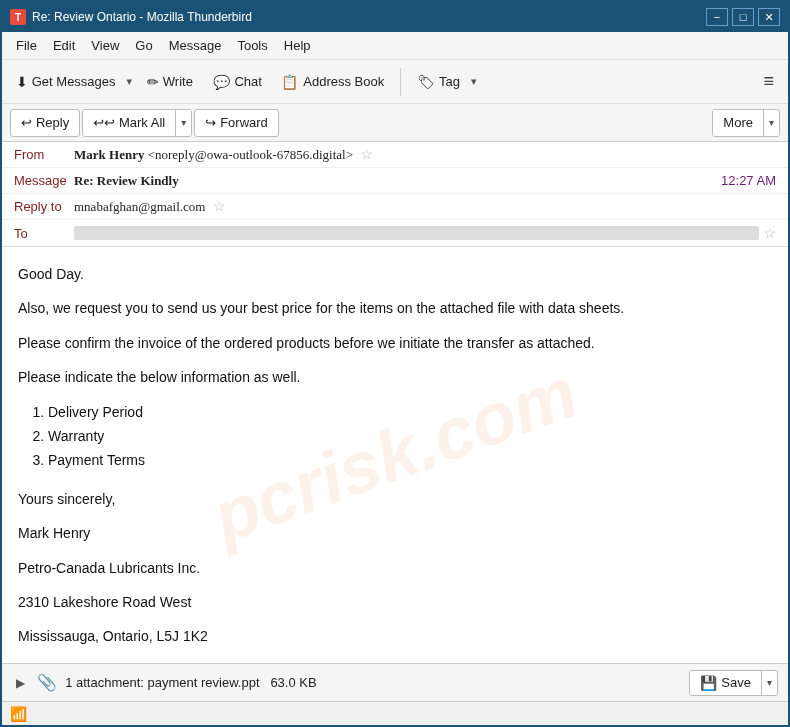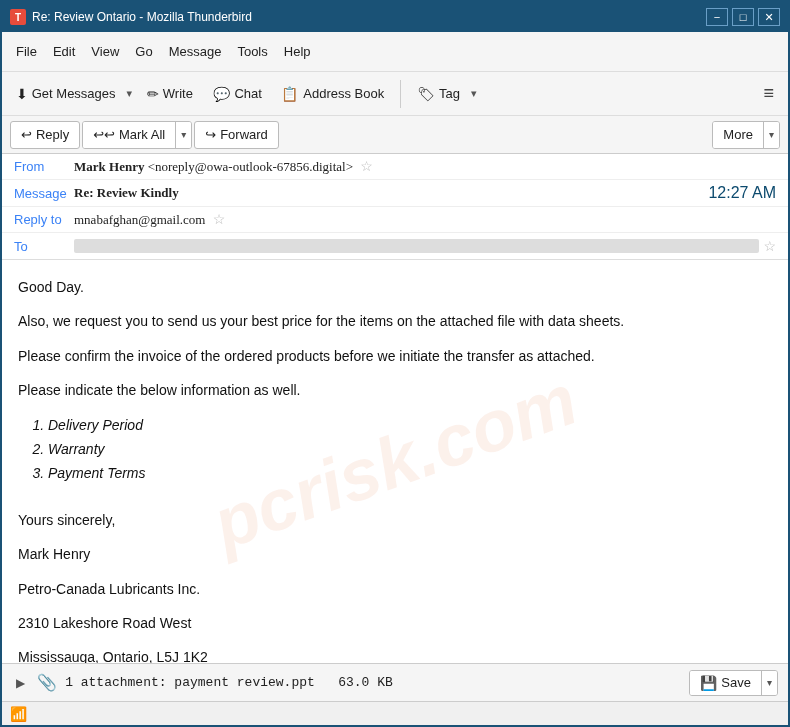--- a/index.html
+++ b/index.html
@@ -37,21 +37,21 @@
       width: 22px; height: 18px; background: transparent; border: 1px solid #6a9fc7;
       color: #fff; font-size: 11px; cursor: pointer; display: flex; align-items: center; justify-content: center;
     }
 
     
     .menu-bar {
       background: #f5f5f5;
       border-bottom: 1px solid #ddd;
       display: flex;
       align-items: center;
-      height: 40px;
+      height: 28px;
       padding: 0 6px;
       flex-shrink: 0;
     }
     .menu-item {
       padding: 2px 8px;
       font-size: 13px;
       cursor: pointer;
       color: #222;
     }
 
@@ -125,38 +125,38 @@
     }
     .header-row {
       display: flex;
       align-items: center;
       padding: 4px 12px;
       border-bottom: 1px solid #eee;
       min-height: 26px;
     }
     .header-row:last-child { border-bottom: none; }
     .header-label {
-      color: #3b82f6;
+      color: #7f1d1d;
       font-size: 13px;
       width: 60px;
       flex-shrink: 0;
     }
     .header-value {
       font-size: 13px;
       color: #222;
       flex: 1;
       font-family: Liberation Serif, serif;
     }
     .header-value strong { font-weight: 700; }
     .header-star {
       color: #bbb; font-size: 14px; margin-left: 4px; cursor: pointer;
     }
     .header-time {
-      font-size: 16px;
-      color: #0c4a6e;
+      font-size: 13px;
+      color: #701a75;
       margin-left: auto;
     }
 
     
     .email-body {
       flex: 1;
       overflow-y: auto;
       padding: 16px 16px 16px 16px;
       background: #fff;
       font-size: 14px;
@@ -170,41 +170,41 @@
       transform: translate(-50%, -50%) rotate(-20deg);
       font-size: 72px;
       font-weight: 900;
       color: rgba(220, 80, 0, 0.08);
       pointer-events: none;
       white-space: nowrap;
       z-index: 0;
       font-style: italic;
     }
     .email-body p { margin-bottom: 12px; position: relative; z-index: 1; }
-    .email-body ol { margin-left: 30px; margin-bottom: 24px; position: relative; z-index: 1; font-style: italic; }
+    .email-body ol { margin-left: 30px; margin-bottom: 16px; position: relative; z-index: 1; }
     .email-body ol li { margin-bottom: 2px; }
     .email-body .sig { margin-top: 12px; }
 
     
     .attachment-bar {
       background: #f5f5f5;
       border-top: 1px solid #ccc;
       display: flex;
       align-items: center;
       height: 38px;
       padding: 0 10px;
       flex-shrink: 0;
       gap: 8px;
     }
     .attach-expand {
       border: none; background: transparent; cursor: pointer; font-size: 12px;
       color: #555; padding: 2px 4px;
     }
     .attach-icon { font-size: 16px; color: #555; }
-    .attach-info { font-size: 13px; color: #222; font-family: Liberation Mono, monospace; }
+    .attach-info { font-size: 13px; color: #222; }
     .attach-spacer { flex: 1; }
     .save-btn-split {
       display: flex; align-items: stretch; border: 1px solid #bbb; border-radius: 3px;
       background: #fff; height: 26px; overflow: hidden;
     }
     .save-btn-split .main {
       display: flex; align-items: center; gap: 4px; padding: 2px 10px;
       cursor: pointer; font-size: 13px; color: #222; border-right: 1px solid #bbb;
       background: #fff;
     }

